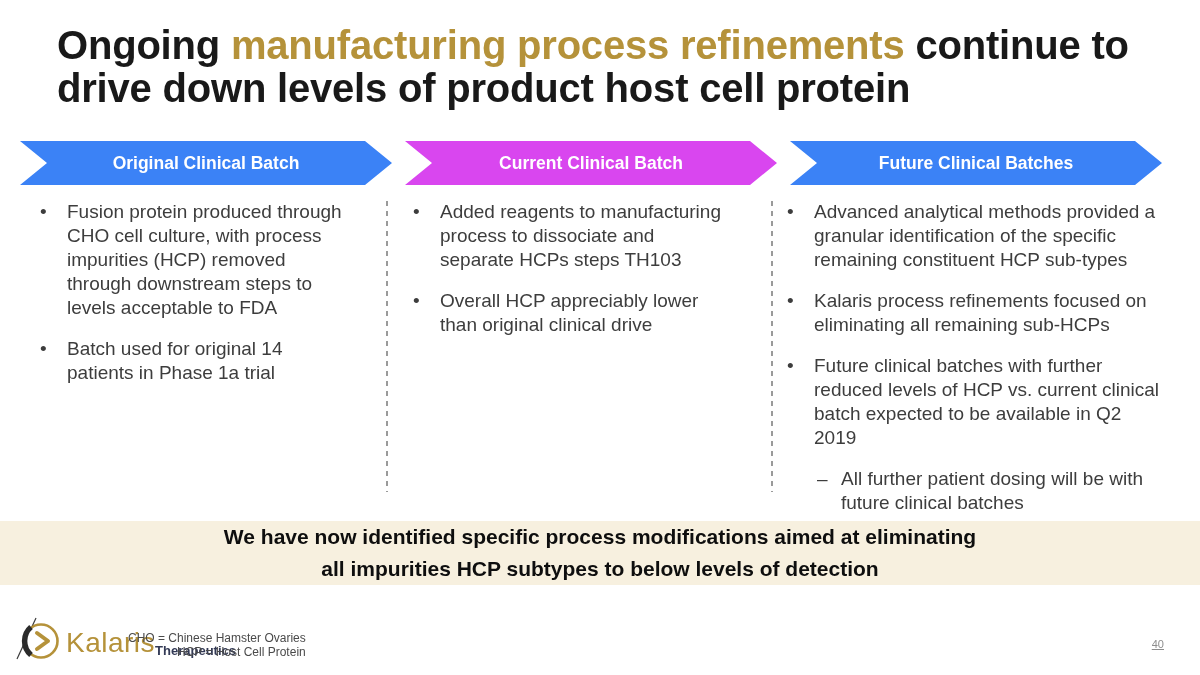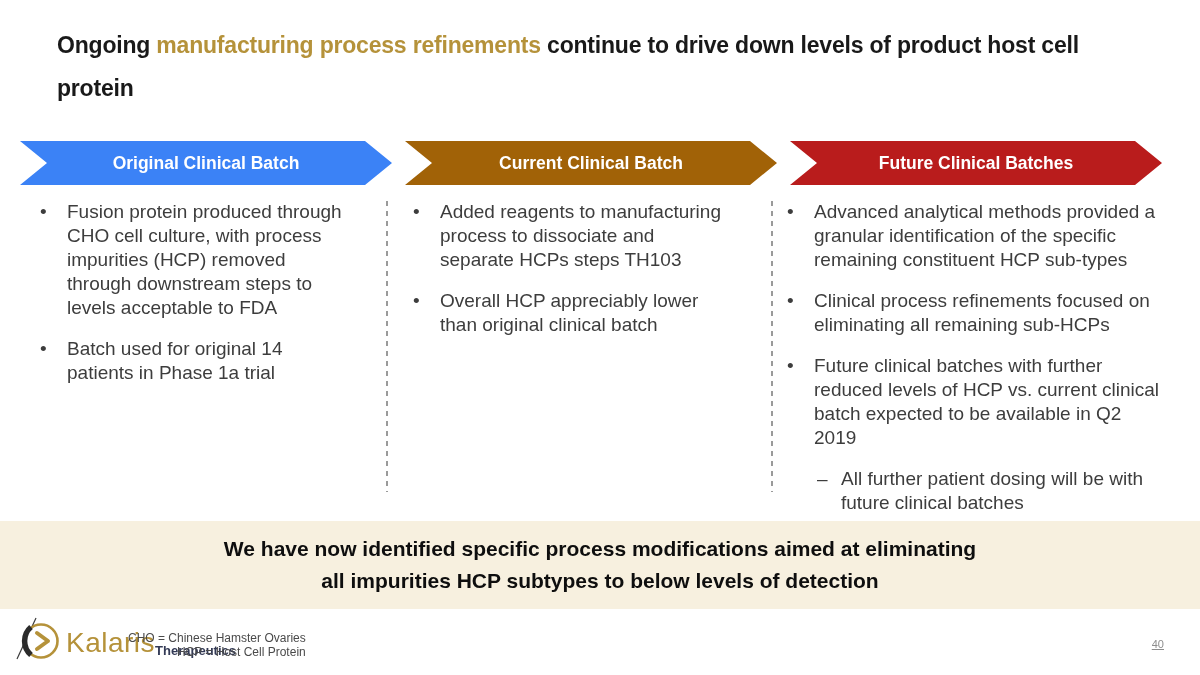--- a/index.html
+++ b/index.html
@@ -3,21 +3,21 @@
 <meta charset="utf-8">
 <style>
   html,body{margin:0;padding:0;background:#e8e8e8;}
   .slide{
     position:relative;width:1200px;height:675px;background:#ffffff;
     font-family:"Liberation Sans",sans-serif;overflow:hidden;margin:0 auto;
   }
   
   .title{
     position:absolute;left:57px;top:24px;width:1095px;
-    font-size:23px;font-weight:bold;line-height:43px;color:#191919;
+    font-size:40px;font-weight:bold;line-height:43px;color:#191919;
     letter-spacing:-0.2px;
   }
   .title .hl{color:#B5923A;}
   
   .arrows{
     position:absolute;left:20px;top:141px;width:1142px;height:44px;
     display:flex;gap:13px;
   }
   .arrow{
     flex:1;display:flex;align-items:center;justify-content:center;
@@ -35,21 +35,21 @@
   .bullet.sub{margin-left:30px;}
   .bullet.sub .mk{width:24px;}
   .vdivider{
     position:absolute;top:201px;width:2px;height:291px;
     background:repeating-linear-gradient(to bottom,#9a9a9a 0 5px,transparent 5px 10px);
   }
   #divider1{left:386px;}
   #divider2{left:771px;}
   
   .callout{
-    position:absolute;left:0;top:521px;width:1200px;height:88px;
+    position:absolute;left:0;top:521px;width:1200px;height:64px;
     display:flex;flex-direction:column;justify-content:center;
     text-align:center;font-weight:bold;font-size:21px;line-height:32px;color:#0e0e0e;
   }
   
   .footer-logo{position:absolute;left:16px;top:617px;display:flex;align-items:center;}
   .logo-text{display:flex;flex-direction:row;align-items:flex-end;margin-left:2px;}
   .logo-name{font-size:28px;color:#B5923A;line-height:28px;letter-spacing:0.5px;}
   .logo-sub{font-size:13px;color:#333A56;line-height:13px;font-weight:bold;}
   .footnotes{
     position:absolute;left:128px;top:631px;font-size:12px;line-height:14px;color:#4a4a4a;text-align:right;
@@ -62,53 +62,53 @@
 <body>
 
 <div class="slide">
 
   <div class="title">
     <span>Ongoing </span><span class="hl">manufacturing process refinements</span><span> continue to drive down levels of product host cell protein</span>
   </div>
 
   <div class="arrows">
     <div class="arrow" id="arrow-0" style="background: #3b82f6;">Original Clinical Batch</div>
-    <div class="arrow" id="arrow-1" style="background: #a16207;">Current Clinical Batch</div>
-    <div class="arrow" id="arrow-2" style="background: #b91c1c;">Future Clinical Batches</div>
+    <div class="arrow" id="arrow-1" style="background: #d946ef;">Current Clinical Batch</div>
+    <div class="arrow" id="arrow-2" style="background: #3b82f6;">Future Clinical Batches</div>
   </div>
 
   <div class="columns">
     <div class="col col1" id="col-0">
         <div class="bullet">
           <span class="mk">•</span>
           <span>Fusion protein produced through CHO cell culture, with process impurities (HCP) removed through downstream steps to levels acceptable to FDA</span>
         </div>
         <div class="bullet">
           <span class="mk">•</span>
           <span>Batch used for original 14 patients in Phase 1a trial</span>
         </div>
       </div>
     <div class="col col2" id="col-1">
         <div class="bullet">
           <span class="mk">•</span>
           <span>Added reagents to manufacturing process to dissociate and separate HCPs steps TH103</span>
         </div>
         <div class="bullet">
           <span class="mk">•</span>
-          <span>Overall HCP appreciably lower than original clinical batch</span>
+          <span>Overall HCP appreciably lower than original clinical drive</span>
         </div>
       </div>
     <div class="col col3" id="col-2">
         <div class="bullet">
           <span class="mk">•</span>
           <span>Advanced analytical methods provided a granular identification of the specific remaining constituent HCP sub-types</span>
         </div>
         <div class="bullet">
           <span class="mk">•</span>
-          <span>Clinical process refinements focused on eliminating all remaining sub-HCPs</span>
+          <span>Kalaris process refinements focused on eliminating all remaining sub-HCPs</span>
         </div>
         <div class="bullet">
           <span class="mk">•</span>
           <span>Future clinical batches with further reduced levels of HCP vs. current clinical batch expected to be available in Q2 2019</span>
         </div>
         <div class="bullet sub">
           <span class="mk">–</span>
           <span>All further patient dosing will be with future clinical batches</span>
         </div>
       </div>

